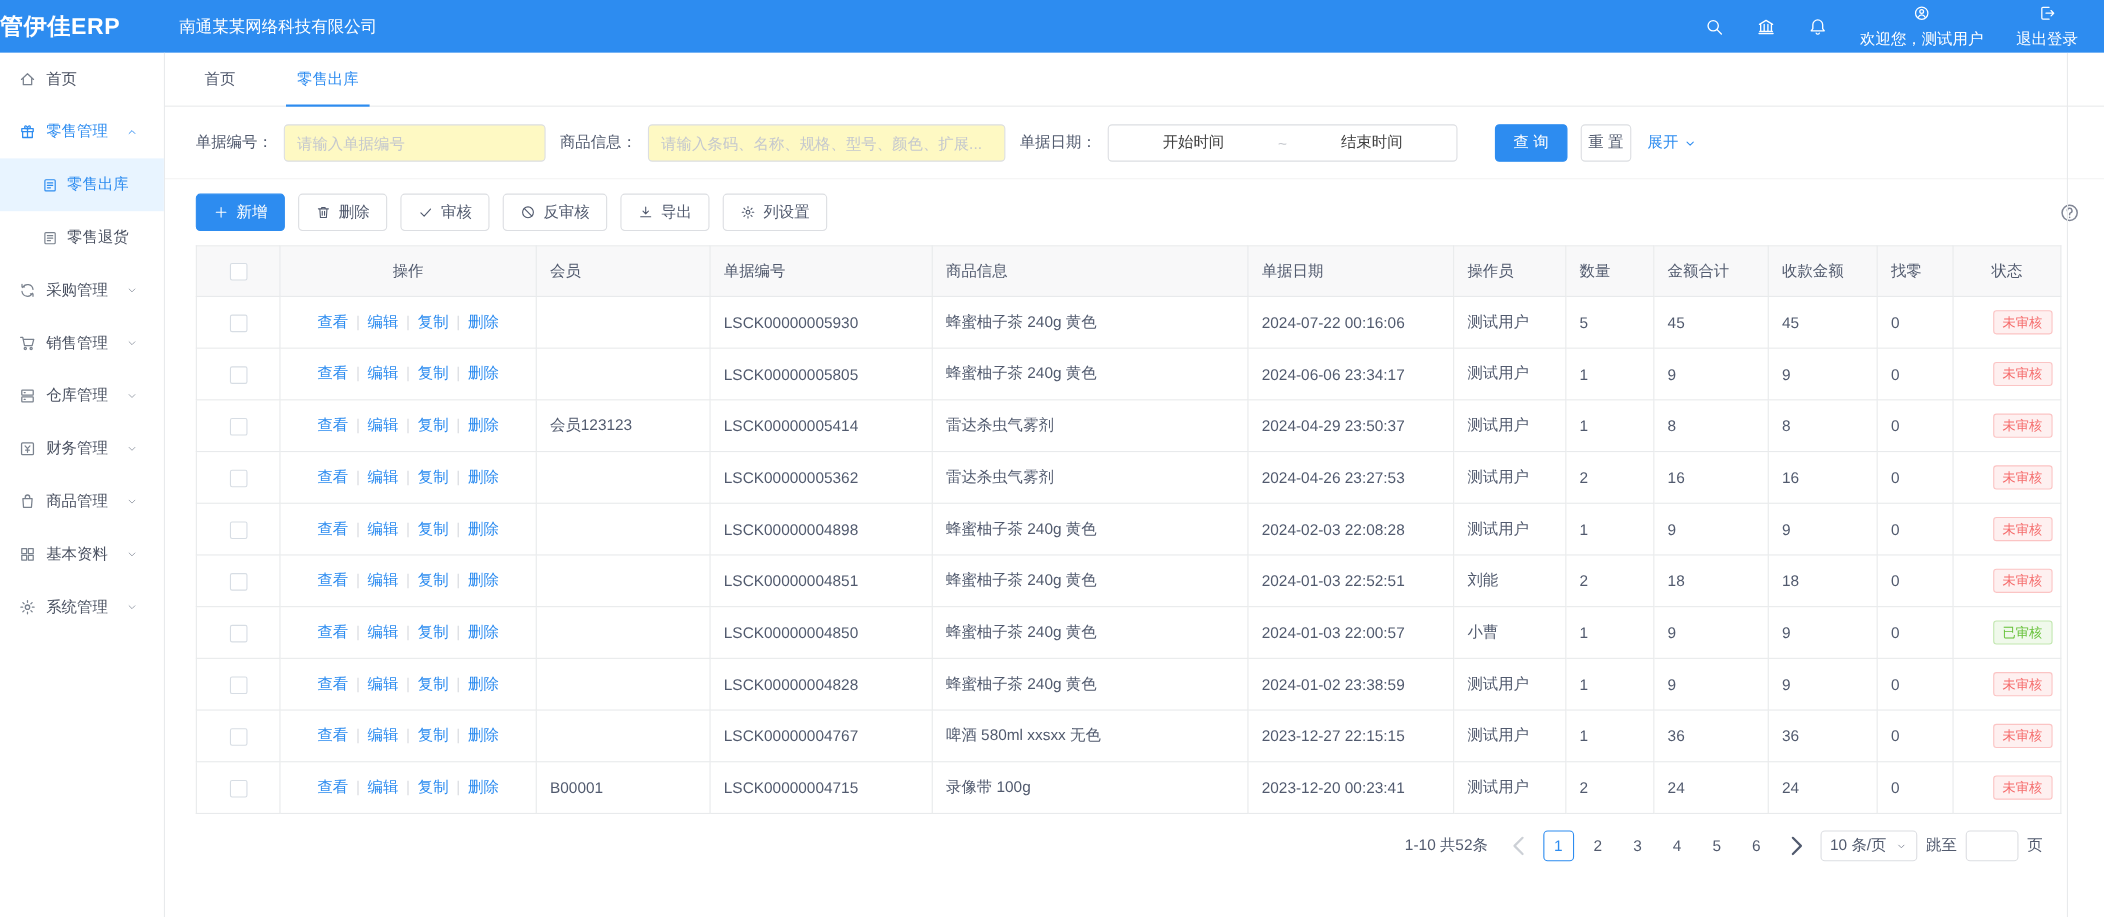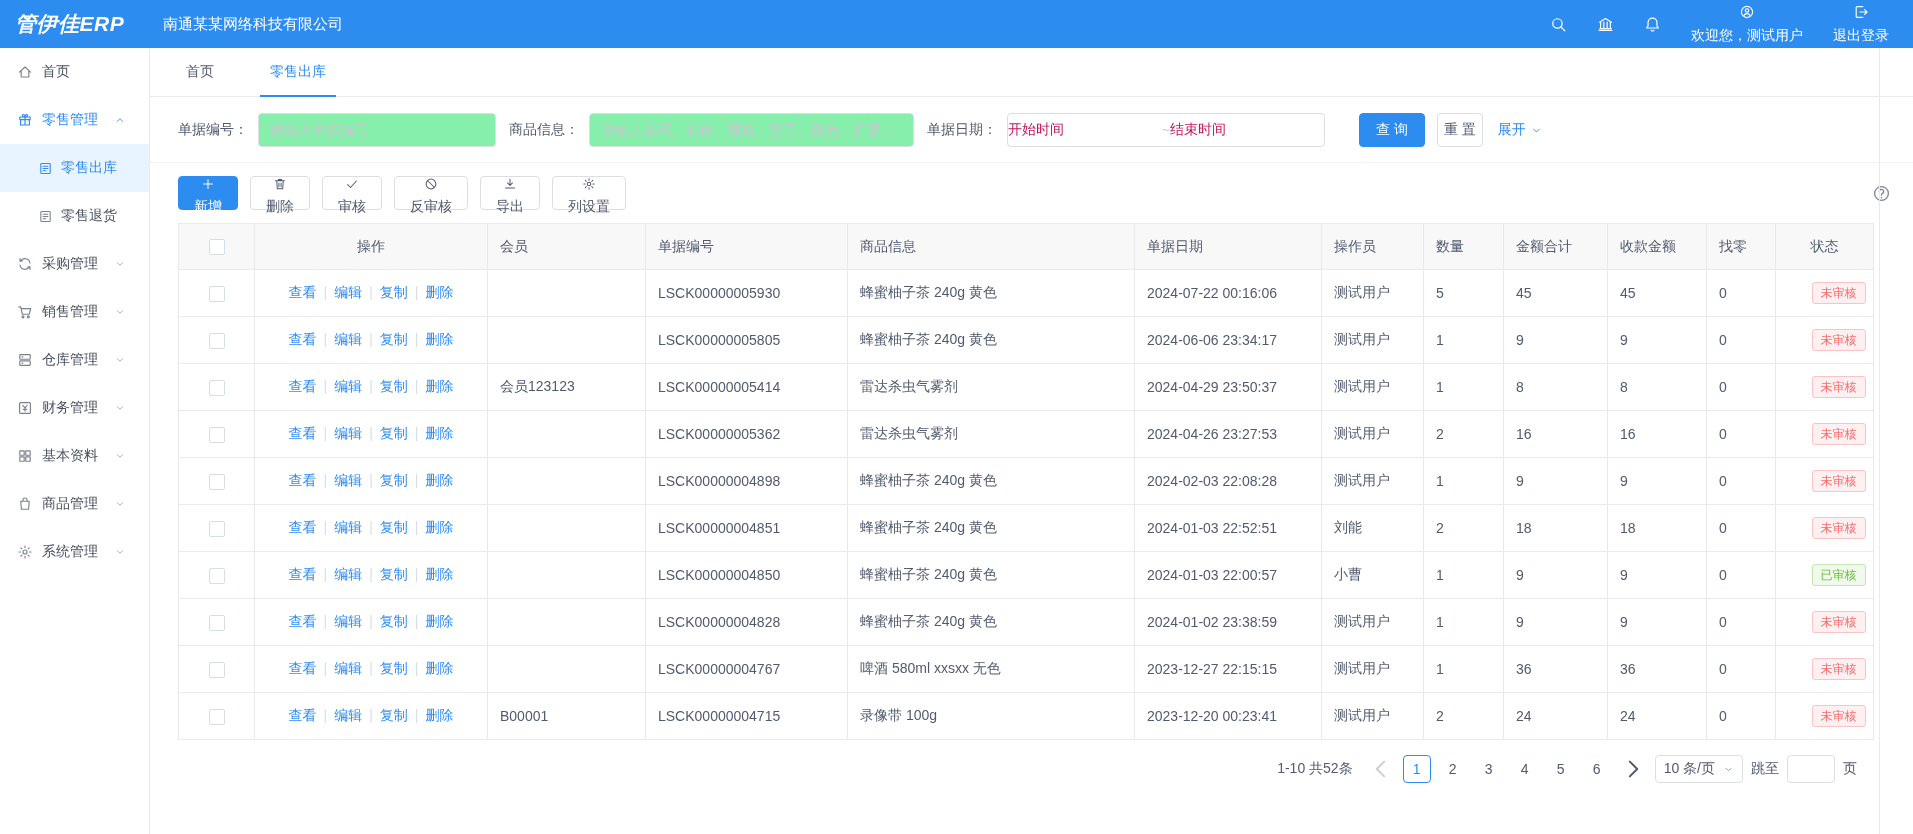--- a/index.html
+++ b/index.html
@@ -6,21 +6,21 @@
   html,body { margin:0; padding:0; }
   body {
     width:1913px; height:834px; overflow:hidden;
     font-family:"Liberation Sans","DejaVu Sans",sans-serif;
     font-size:14px; color:#515a6e; background:#fff;
   }
   .icon svg { width:100%; height:100%; display:block; }
 
   
   .topbar { height:48px; background:#2d8cf0; display:flex; align-items:center; color:#fff; }
-  .logo { width:150px; padding-left:15px; font-size:21px; font-weight:bold; letter-spacing:.5px; white-space:nowrap;font-style:italic; }
+  .logo { width:150px; font-size:21px; font-weight:bold; letter-spacing:.5px; white-space:nowrap; }
   .company { font-size:15px; margin-left:13px; }
   .topbar-right { margin-left:auto; display:flex; align-items:center; gap:30px; padding-right:24px; }
   .tb-icon { width:17px; height:17px; cursor:pointer; color:#fff; }
   .tb-icon svg { width:100%; height:100%; }
   .tb-item { display:flex; align-items:center; gap:7px; cursor:pointer;flex-direction:column; }
   .tb-item .icon { width:16px; height:16px; }
 
   
   .layout { display:flex; height:786px; }
   .sidebar { width:150px; border-right:1px solid #e8eaec; background:#fff; }
@@ -39,38 +39,38 @@
   
   .tabbar { height:49px; border-bottom:1px solid #e8eaec; display:flex; padding-left:26px; }
   .tab { display:flex; align-items:center; padding:0 10px; margin-right:36px; cursor:pointer; position:relative; color:#515a6e; }
   .tab.active { color:#2d8cf0; }
   .tab.active::after { content:""; position:absolute; left:0; right:0; bottom:-1px; height:2px; background:#2d8cf0; }
 
   
   .filters { display:flex; align-items:center; padding:16px 28px 15px; border-bottom:1px solid #f3f3f3; }
   .flabel { margin-right:10px; white-space:nowrap; }
   .flabel.g { margin-left:13px; }
-  .finput { height:34px; border:1px solid #dcdee2; border-radius:4px; padding:0 11px; font-size:14px; color:#515a6e; outline:none; font-family:inherit; background:#86efac; }
+  .finput { height:34px; border:1px solid #dcdee2; border-radius:4px; padding:0 11px; font-size:14px; color:#515a6e; outline:none; font-family:inherit; background:#fef9c3; }
   .finput::placeholder { color:#c5c8ce; }
   .finput.bill { width:238px; }
   .finput.product { width:325px; }
   .daterange { width:318px; height:34px; border:1px solid #dcdee2; border-radius:4px; display:flex; align-items:center; cursor:pointer; background:#fff; }
-  .dph { flex:1; text-align:left; color:#be185d; }
+  .dph { flex:1; text-align:center; color:#404040; }
   .dsep { color:#c5c8ce; }
   .btn { height:34px; border-radius:4px; border:1px solid #dcdee2; background:#fff; color:#515a6e; font-size:14px; cursor:pointer; font-family:inherit; padding:0 6px; }
   .btn.primary { background:#2d8cf0; border-color:#2d8cf0; color:#fff; }
   .btn.search { margin-left:34px; padding:0 16px; }
   .btn.reset { margin-left:12px; }
   .expand { color:#2d8cf0; margin-left:15px; display:flex; align-items:center; gap:4px; cursor:pointer; }
   .expand .icon { width:13px; height:13px; }
 
   
   .toolbar { display:flex; align-items:center; margin:13px 22px 13px 28px; }
   .tb-buttons { display:flex; gap:12px; }
-  .toolbutton { height:34px; display:inline-flex; align-items:center; gap:7px; padding:0 15px; border:1px solid #dcdee2; border-radius:4px; background:#fff; color:#515a6e; font-size:14px; cursor:pointer; font-family:inherit;flex-direction:column; }
+  .toolbutton { height:34px; display:inline-flex; align-items:center; gap:7px; padding:0 15px; border:1px solid #dcdee2; border-radius:4px; background:#fff; color:#515a6e; font-size:14px; cursor:pointer; font-family:inherit; }
   .toolbutton.primary { background:#2d8cf0; border-color:#2d8cf0; color:#fff; }
   .toolbutton .icon { width:14px; height:14px; }
   .help { margin-left:auto; width:19px; height:19px; color:#808695; cursor:pointer; }
 
   
   .table-wrap { margin:0 40px 0 28px; }
   table { width:100%; border-collapse:collapse; table-layout:fixed; font-size:14px; }
   th,td { border:1px solid #e8eaec; }
   th { height:46px; background:#f8f8f9; font-weight:normal; color:#515a6e; text-align:left; padding:0 12px; }
   td { height:47px; color:#515a6e; padding:0 12px; overflow:hidden; white-space:nowrap; text-overflow:ellipsis; }
@@ -226,40 +226,40 @@
         <span class="mi-label">财务管理</span>
         <span class="icon caret">
           <svg fill="none" stroke="currentColor" stroke-width="1.15" stroke-linecap="round" stroke-linejoin="round" viewBox="0 0 16 16">
             <path d="M4.5 6.3 8 9.8l3.5-3.5"></path>
           </svg>
         </span>
       </div>
       <div class="menu-item">
         <span class="icon">
           <svg fill="none" stroke="currentColor" stroke-width="1.15" stroke-linecap="round" stroke-linejoin="round" viewBox="0 0 16 16">
+            <path d="M3.8 5.2h8.4l-.6 8H4.4zM6 5.2V4a2 2 0 0 1 4 0v1.2"></path>
+          </svg>
+        </span>
+        <span class="mi-label">商品管理</span>
+        <span class="icon caret">
+          <svg fill="none" stroke="currentColor" stroke-width="1.15" stroke-linecap="round" stroke-linejoin="round" viewBox="0 0 16 16">
+            <path d="M4.5 6.3 8 9.8l3.5-3.5"></path>
+          </svg>
+        </span>
+      </div>
+      <div class="menu-item">
+        <span class="icon">
+          <svg fill="none" stroke="currentColor" stroke-width="1.15" stroke-linecap="round" stroke-linejoin="round" viewBox="0 0 16 16">
             <rect x="2.8" y="2.8" width="4.4" height="4.4"></rect>
             <rect x="8.8" y="2.8" width="4.4" height="4.4"></rect>
             <rect x="2.8" y="8.8" width="4.4" height="4.4"></rect>
             <rect x="8.8" y="8.8" width="4.4" height="4.4"></rect>
           </svg>
         </span>
         <span class="mi-label">基本资料</span>
-        <span class="icon caret">
-          <svg fill="none" stroke="currentColor" stroke-width="1.15" stroke-linecap="round" stroke-linejoin="round" viewBox="0 0 16 16">
-            <path d="M4.5 6.3 8 9.8l3.5-3.5"></path>
-          </svg>
-        </span>
-      </div>
-      <div class="menu-item">
-        <span class="icon">
-          <svg fill="none" stroke="currentColor" stroke-width="1.15" stroke-linecap="round" stroke-linejoin="round" viewBox="0 0 16 16">
-            <path d="M3.8 5.2h8.4l-.6 8H4.4zM6 5.2V4a2 2 0 0 1 4 0v1.2"></path>
-          </svg>
-        </span>
-        <span class="mi-label">商品管理</span>
         <span class="icon caret">
           <svg fill="none" stroke="currentColor" stroke-width="1.15" stroke-linecap="round" stroke-linejoin="round" viewBox="0 0 16 16">
             <path d="M4.5 6.3 8 9.8l3.5-3.5"></path>
           </svg>
         </span>
       </div>
       <div class="menu-item">
         <span class="icon">
           <svg fill="none" stroke="currentColor" stroke-width="1.15" stroke-linecap="round" stroke-linejoin="round" viewBox="0 0 16 16">
             <circle cx="8" cy="8" r="2"></circle>

